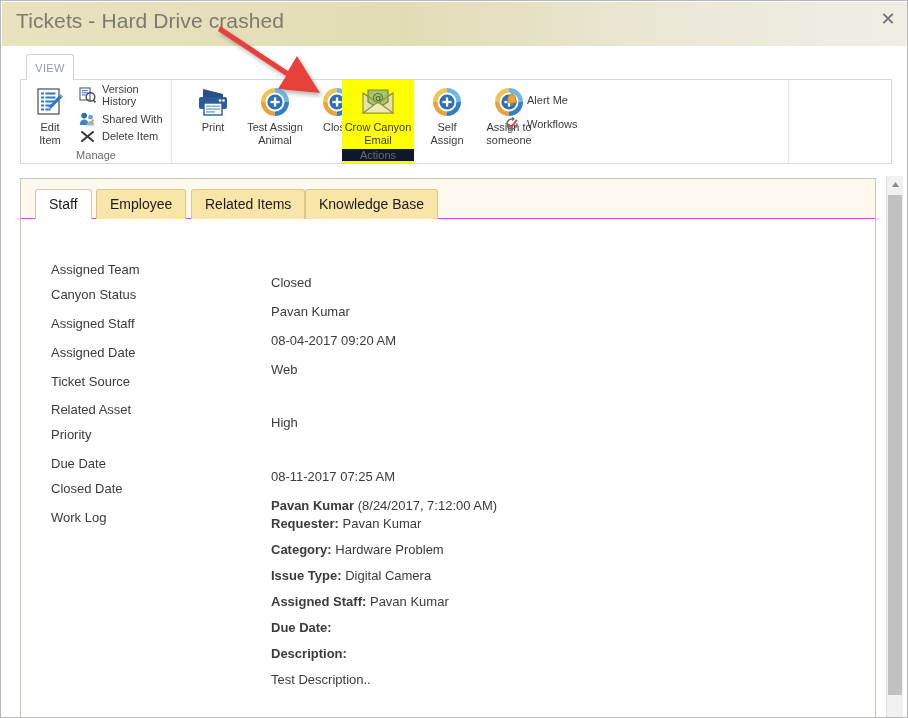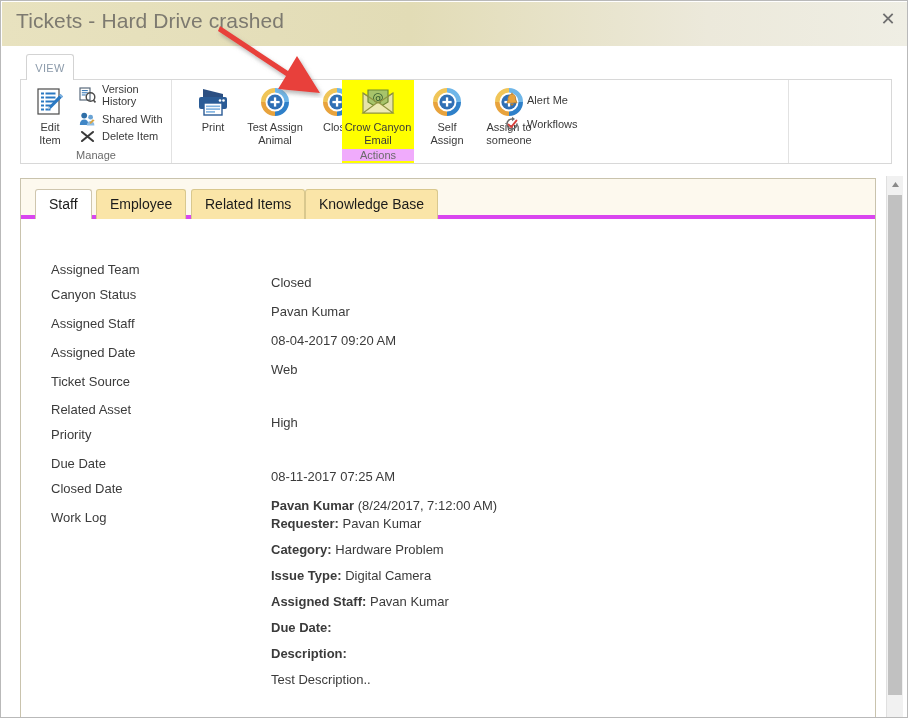--- a/index.html
+++ b/index.html
@@ -86,21 +86,21 @@
   .rgroup.last { border-right: none; }
   .group-label {
     position: absolute;
     bottom: 2px;
     width: 100%;
     text-align: center;
     font-size: 11px;
     color: #6a6a6a;
   }
   .group-label.hl {
-    background: #f0abfc;
+    background: #0f172a;
   }
 
   
   .bigbtn {
     position: absolute;
     top: 3px;
     width: 62px;
     text-align: center;
     cursor: pointer;
   }
@@ -165,21 +165,21 @@
     border-bottom: none;
     background: #ffffff;
     box-sizing: border-box;
   }
   .tabstrip {
     position: absolute;
     left: 0; top: 0;
     width: 100%;
     height: 40px;
     background: #fdf9ee;
-    border-bottom: 4px solid #d946ef;
+    border-bottom: 1px solid #d946ef;
     box-sizing: border-box;
   }
   .ftab {
     position: absolute;
     top: 10px;
     height: 30px;
     padding: 0 13px;
     line-height: 29px;
     font-size: 14px;
     color: #1b1b1b;

